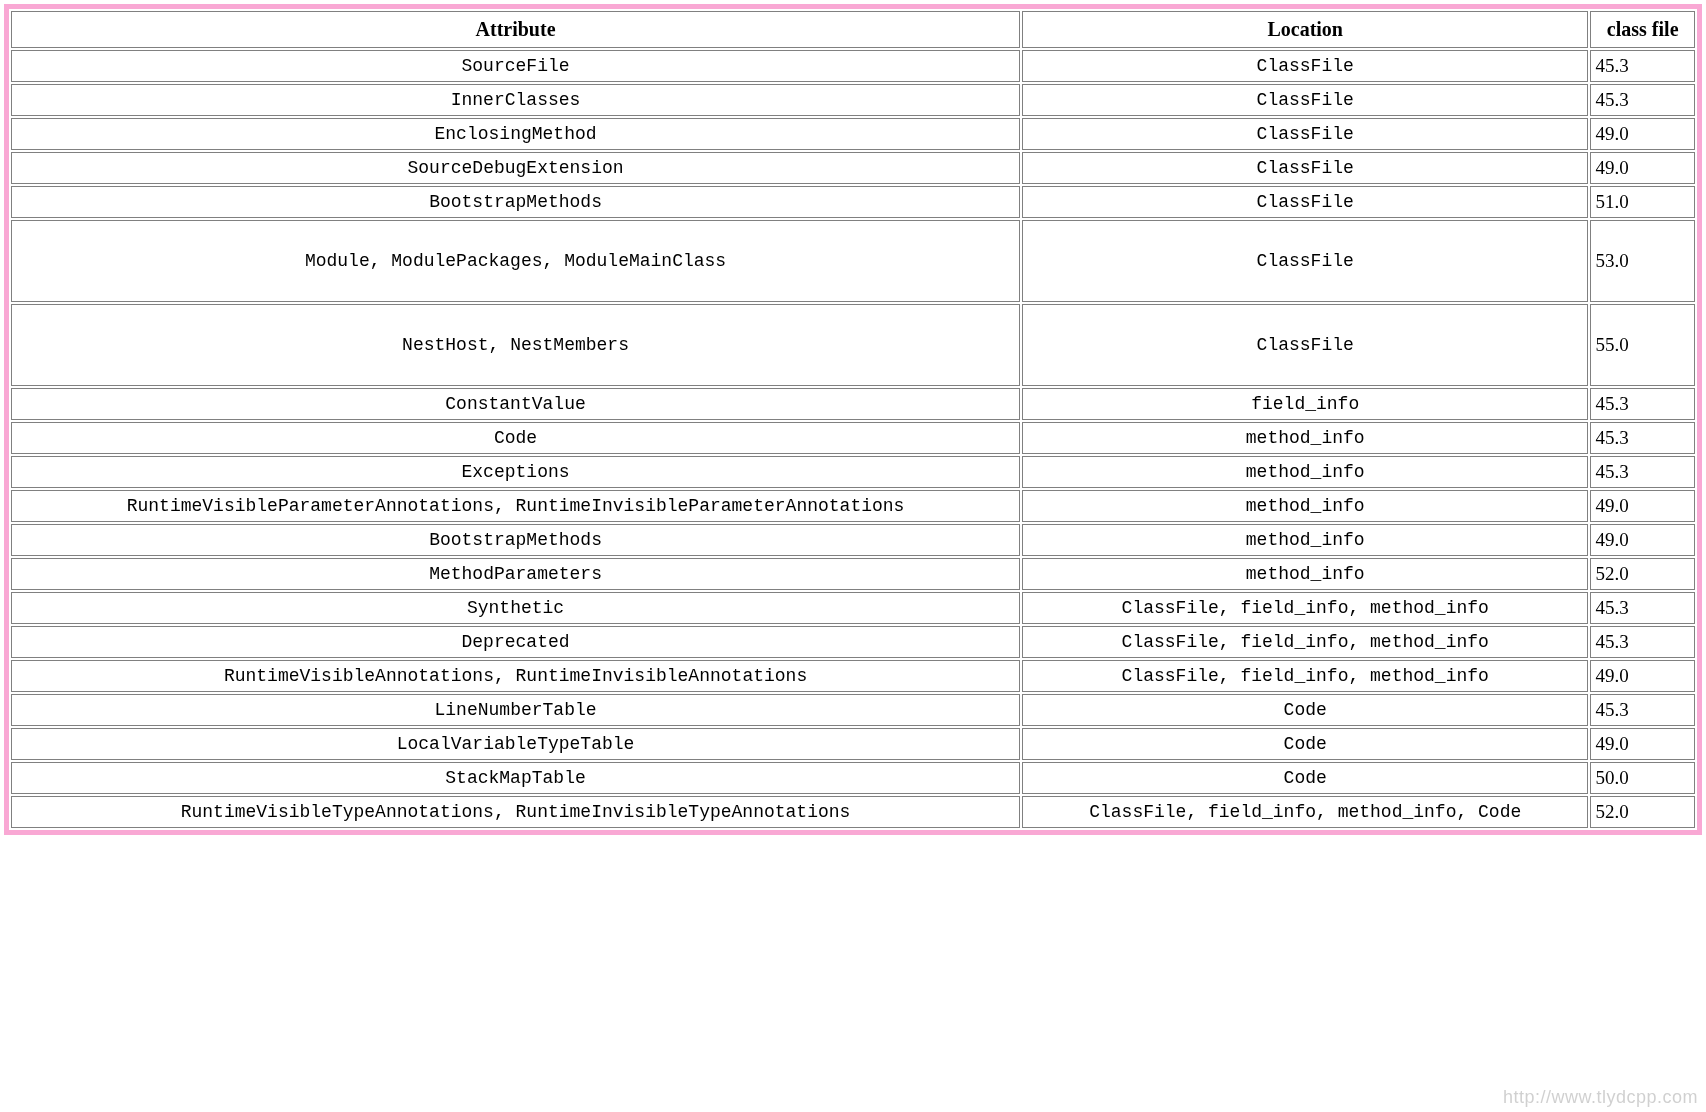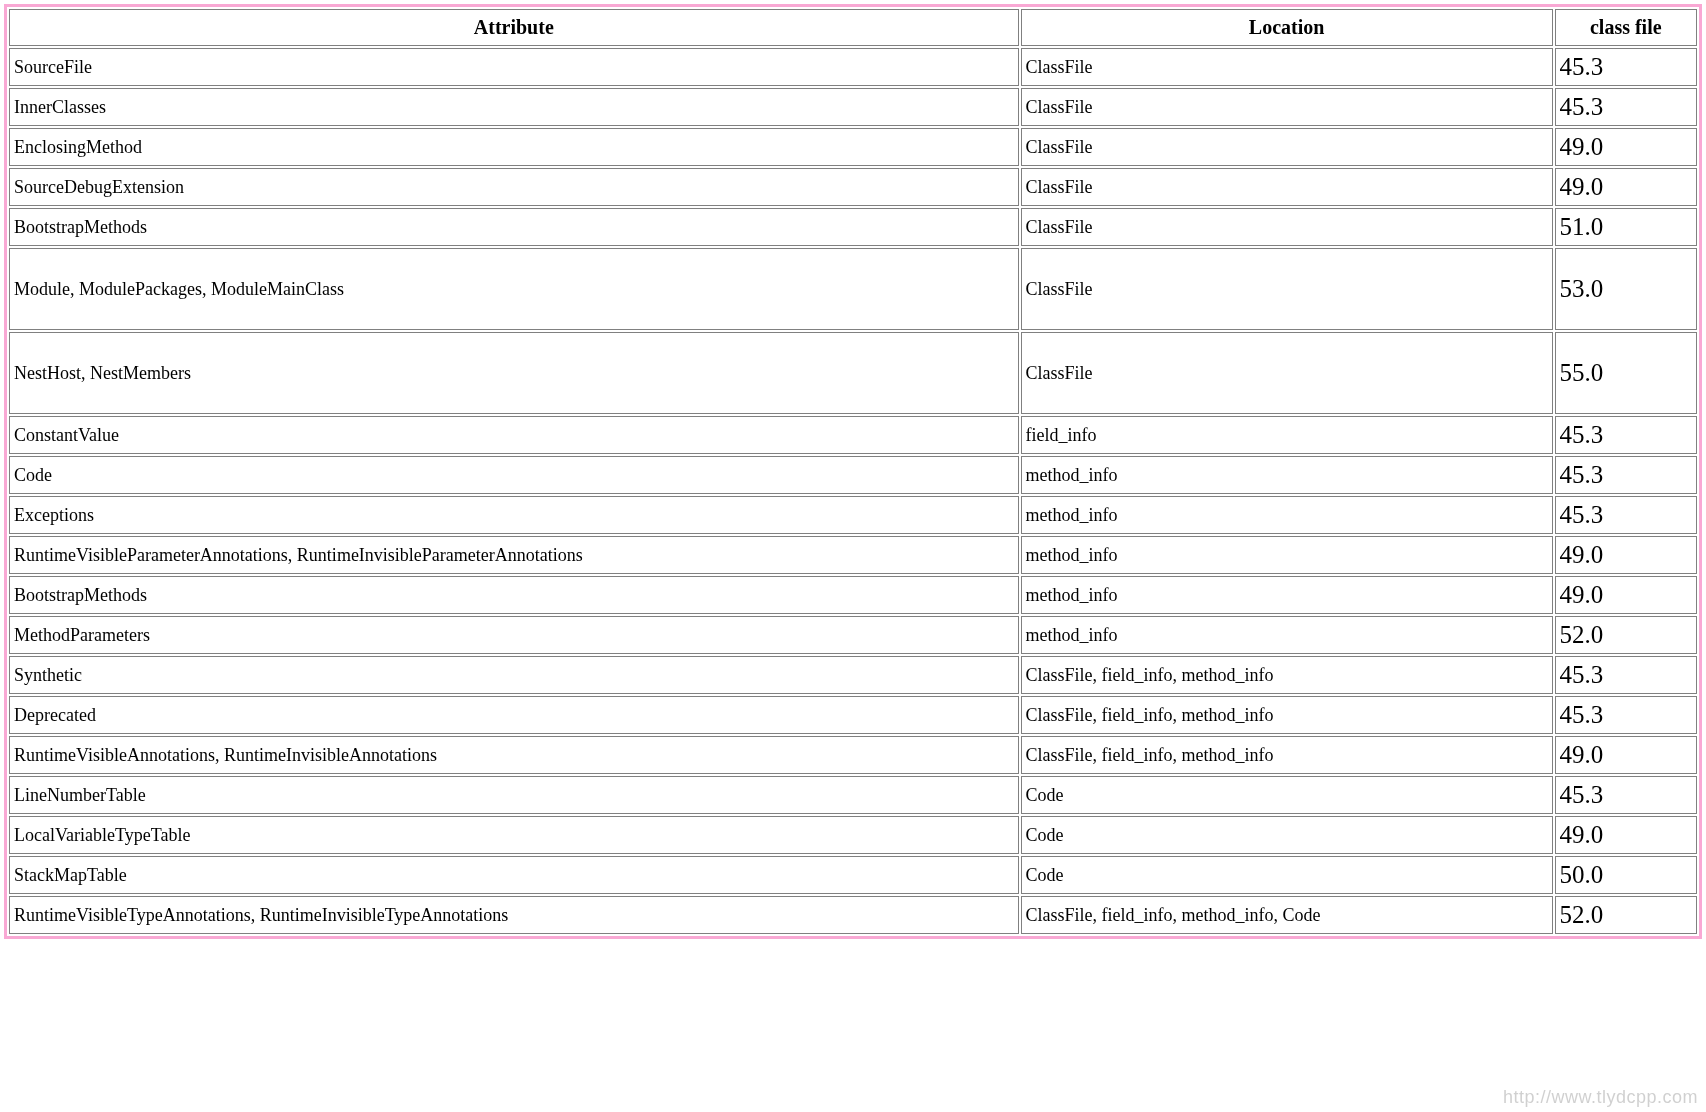--- a/index.html
+++ b/index.html
@@ -6,43 +6,44 @@
       margin: 0;
       padding: 4px;
       background: #ffffff;
       font-family: "Times New Roman", Times, serif;
       color: #000000;
     }
     table {
       border-collapse: separate;
       border-spacing: 2px;
       width: 100%;
-      border: 3px solid #f9a8d4;
+      border: 5px solid #f9a8d4;
     }
     th, td {
       border: 1px solid #808080;
       padding: 4px 4px;
       text-align: left;
       vertical-align: middle;
       background: #ffffff;
     }
     th {
       text-align: center;
       font-weight: bold;
       font-family: "Times New Roman", Times, serif;
       font-size: 20px;
       padding: 6px 4px;
     }
     td.mono {
-      font-family: Liberation Serif, serif;
+      font-family: Liberation Mono, monospace;
       font-size: 18px;
+      text-align: center;
     }
     td.version {
       font-family: "Times New Roman", Times, serif;
-      font-size: 25px;
+      font-size: 19px;
     }
     .tall {
       height: 72px;
     }
     .watermark {
       position: fixed;
       right: 8px;
       bottom: 4px;
       font-family: Arial, sans-serif;
       font-size: 18px;

